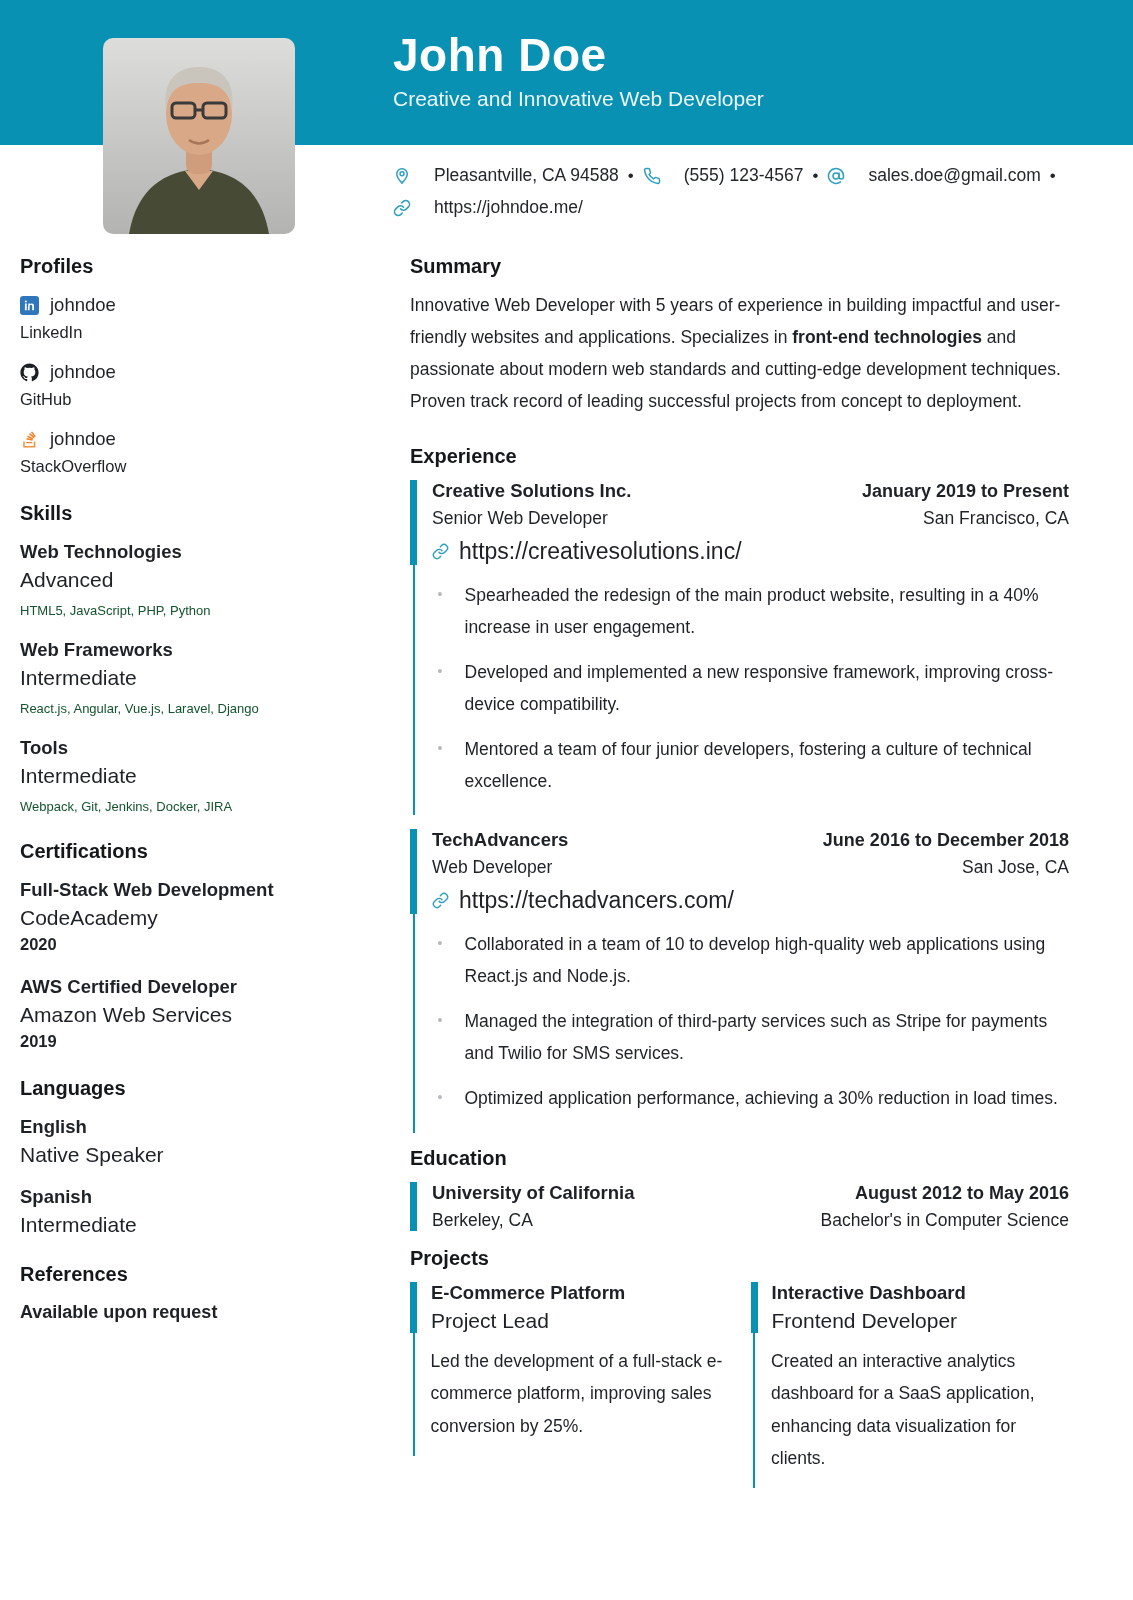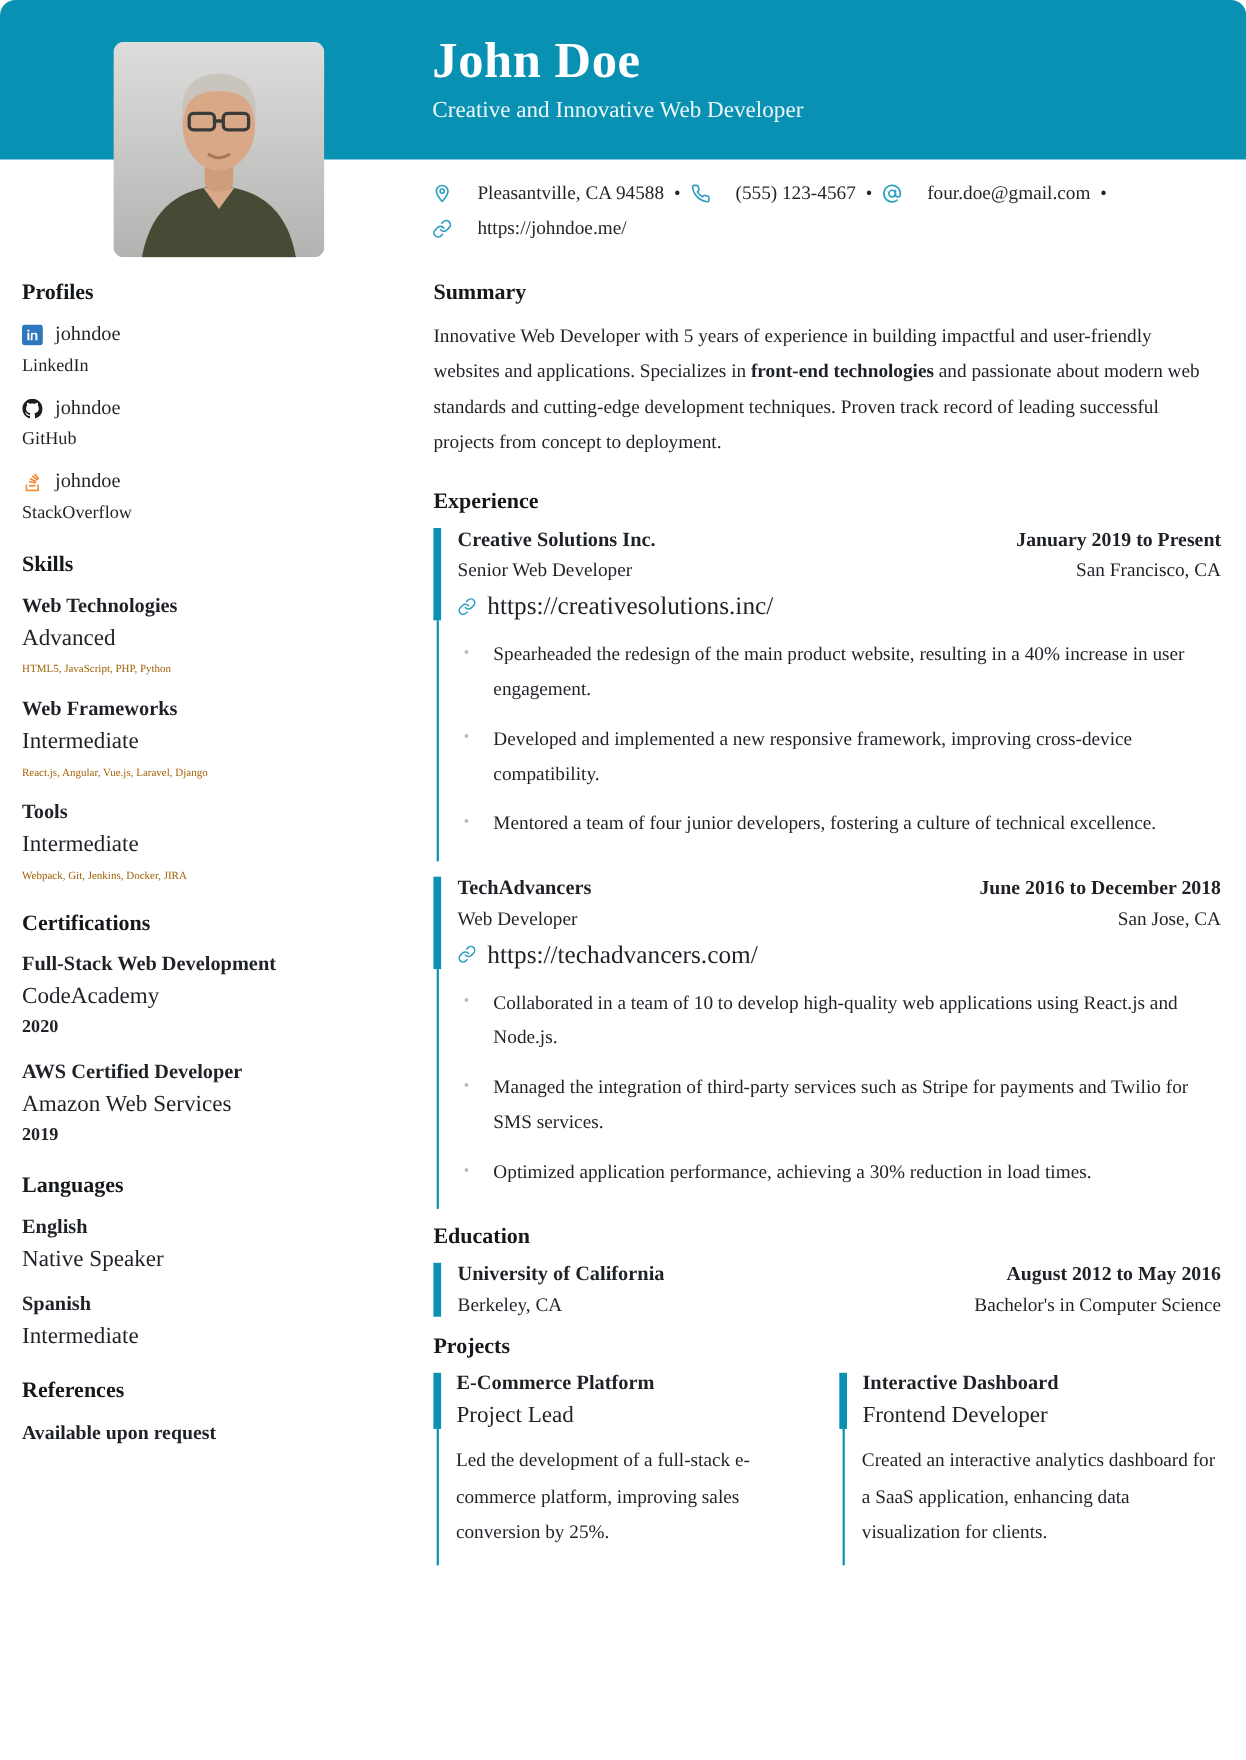--- a/index.html
+++ b/index.html
@@ -2,60 +2,59 @@
 <html><head>
 <meta charset="utf-8">
 <style>
   html,body { margin:0; padding:0; background:#ffffff; }
   .page {
     position:relative;
     width:1133px;
     min-height:1600px;
     margin:0 auto;
     background:#ffffff;
-    font-family:Liberation Serif, serif;
+    font-family:Liberation Sans, sans-serif;
     color:#1e2227;
     overflow:hidden;
-    border-radius:14px;
   }
   
   .band { position:absolute; top:0; left:0; width:100%; height:145px; background:#0891b2; }
   .photo {
     position:absolute; left:103px; top:38px; width:192px; height:196px;
     border-radius:10px; overflow:hidden; z-index:2;
   }
   .hdr { position:relative; z-index:1; box-sizing:border-box; height:145px; padding:30px 40px 0 393px; }
   .name { margin:0; font-size:46px; line-height:1.1; font-weight:700; color:#ffffff; letter-spacing:.5px; }
   .subtitle { margin-top:6px; font-size:21px; color:rgba(255,255,255,.93); }
 
   
   .contact { position:relative; padding:20px 40px 0 393px; font-size:17.5px; color:#23272b; }
   .c-line { display:flex; align-items:center; flex-wrap:wrap; gap:9px; margin-bottom:11px; }
   .c-item { display:inline-flex; align-items:center; gap:23px; }
   .c-ico { display:inline-flex; width:18px; height:18px; color:#2d9fc0; flex:none; }
   .c-ico svg { width:100%; height:100%; }
   .sep { color:#23272b; font-size:17px; }
 
   
-  .cols { display:flex; align-items:flex-start; gap:44px; padding:26px 23px 40px 20px; position:relative; z-index:1; }
+  .cols { display:flex; align-items:flex-start; gap:60px; padding:26px 64px 40px 20px; position:relative; z-index:1; }
   .sidebar { width:330px; flex:none; }
   .main { flex:1; min-width:0; }
 
   
   .side-sec { margin-bottom:26px; }
   .side-h { margin:0 0 16px; font-size:20px; font-weight:700; color:#15181b; }
   .p-entry { margin-bottom:19px; }
   .p-user { display:flex; align-items:center; gap:11px; font-size:18.5px; }
   .p-ico { width:19px; height:19px; display:inline-flex; flex:none; }
   .p-ico svg { width:100%; height:100%; }
   .p-net { margin-top:7px; font-size:16.5px; }
   .skill { margin-bottom:21px; }
   .b-name { font-weight:700; font-size:18.5px; }
   .b-sub { margin-top:5px; font-size:21px; }
-  .b-kw { margin-top:11px; font-size:10px; color:#a16207; }
+  .b-kw { margin-top:11px; font-size:13px; color:#14532d; }
   .b-year { margin-top:5px; font-weight:700; font-size:16.5px; }
   .cert { margin-bottom:22px; }
   .lang { margin-bottom:19px; }
   .ref-note { font-weight:700; font-size:18px; margin-top:2px; }
 
   
   .main-h { margin:0 0 12px; font-size:20px; font-weight:700; color:#15181b; }
   .summary { margin-bottom:28px; }
   .summary p { margin:0; font-size:17.5px; line-height:1.82; }
   .xp-sec { margin-bottom:10px; }
@@ -135,21 +134,21 @@
         <span>(555) 123-4567</span>
       </span>
       <span class="sep">•</span>
       <span class="c-item">
         <span class="c-ico">
           <svg viewBox="0 0 24 24" fill="none" stroke="currentColor" stroke-width="2" stroke-linecap="round" stroke-linejoin="round">
               <circle cx="12" cy="12" r="4"></circle>
               <path d="M16 8v5a3 3 0 0 0 6 0v-1a10 10 0 1 0-3.92 7.94"></path>
             </svg>
         </span>
-        <span>four.doe@gmail.com</span>
+        <span>sales.doe@gmail.com</span>
       </span>
       <span class="sep">•</span>
     </div>
     <div class="c-line">
       <span class="c-item">
         <span class="c-ico">
           <svg viewBox="0 0 24 24" fill="none" stroke="currentColor" stroke-width="2" stroke-linecap="round" stroke-linejoin="round">
               <path d="M10 13a5 5 0 0 0 7.54.54l3-3a5 5 0 0 0-7.07-7.07l-1.72 1.71"></path>
               <path d="M14 11a5 5 0 0 0-7.54-.54l-3 3a5 5 0 0 0 7.07 7.07l1.71-1.71"></path>
             </svg>

